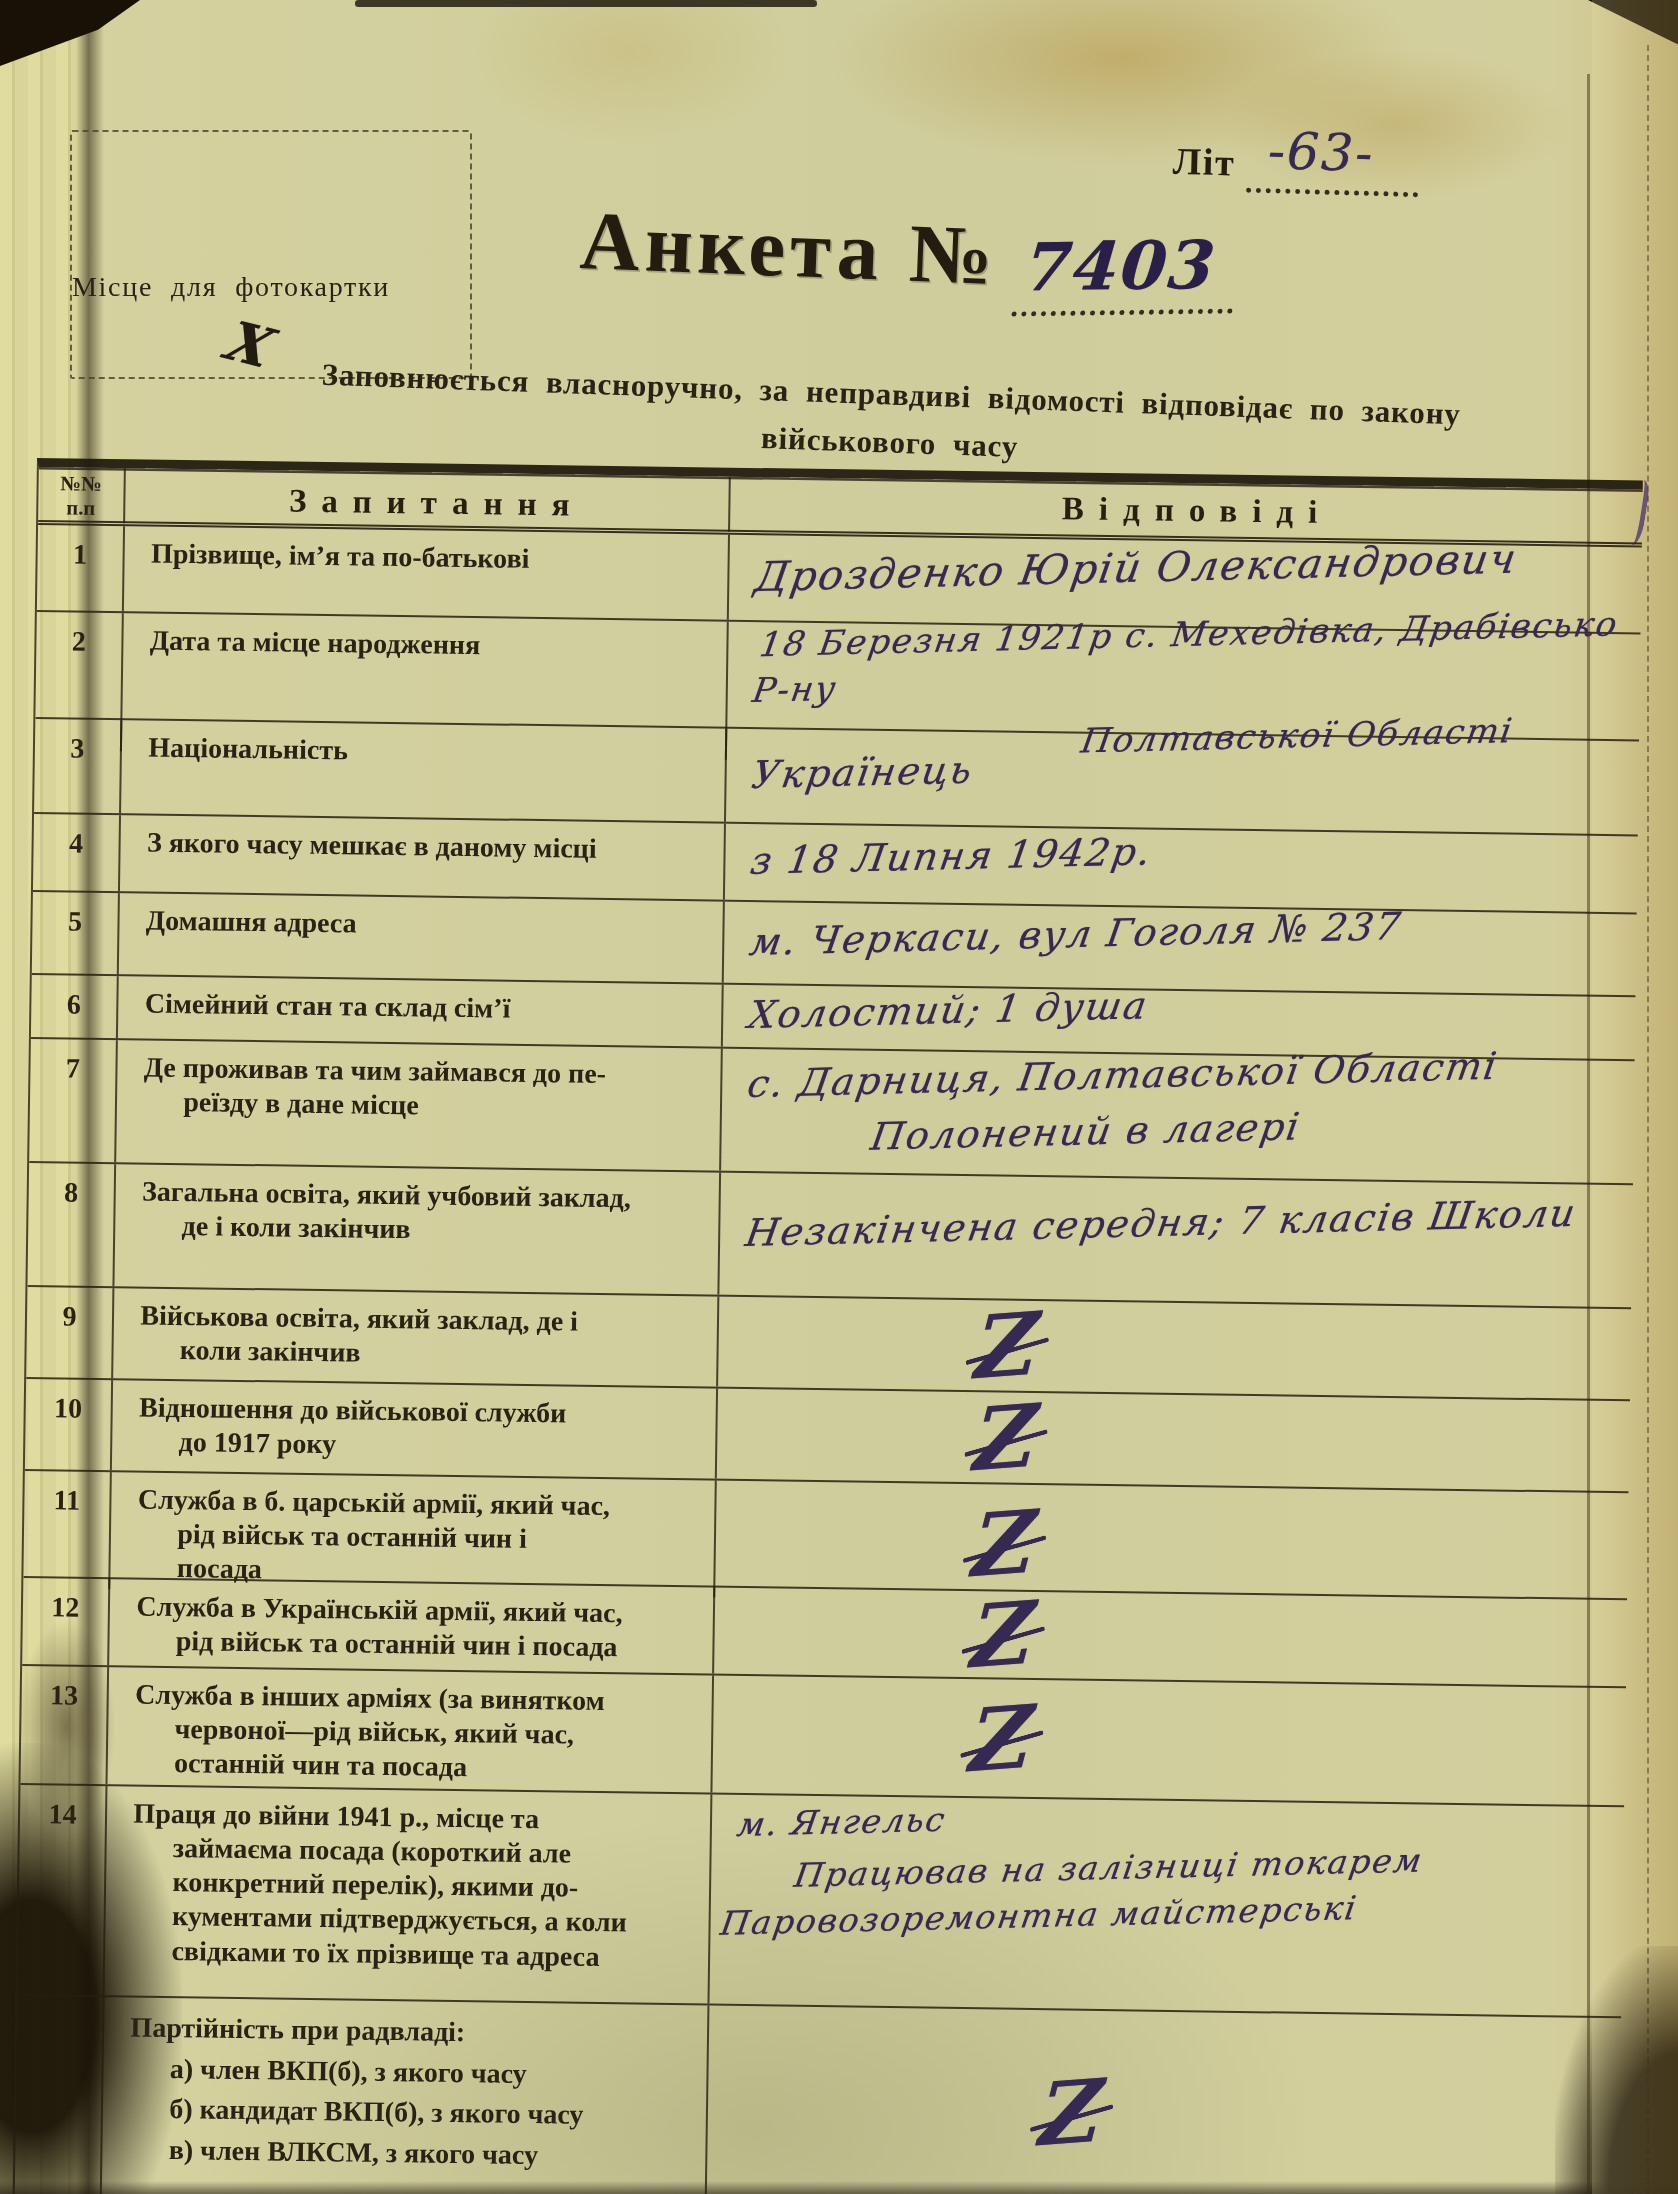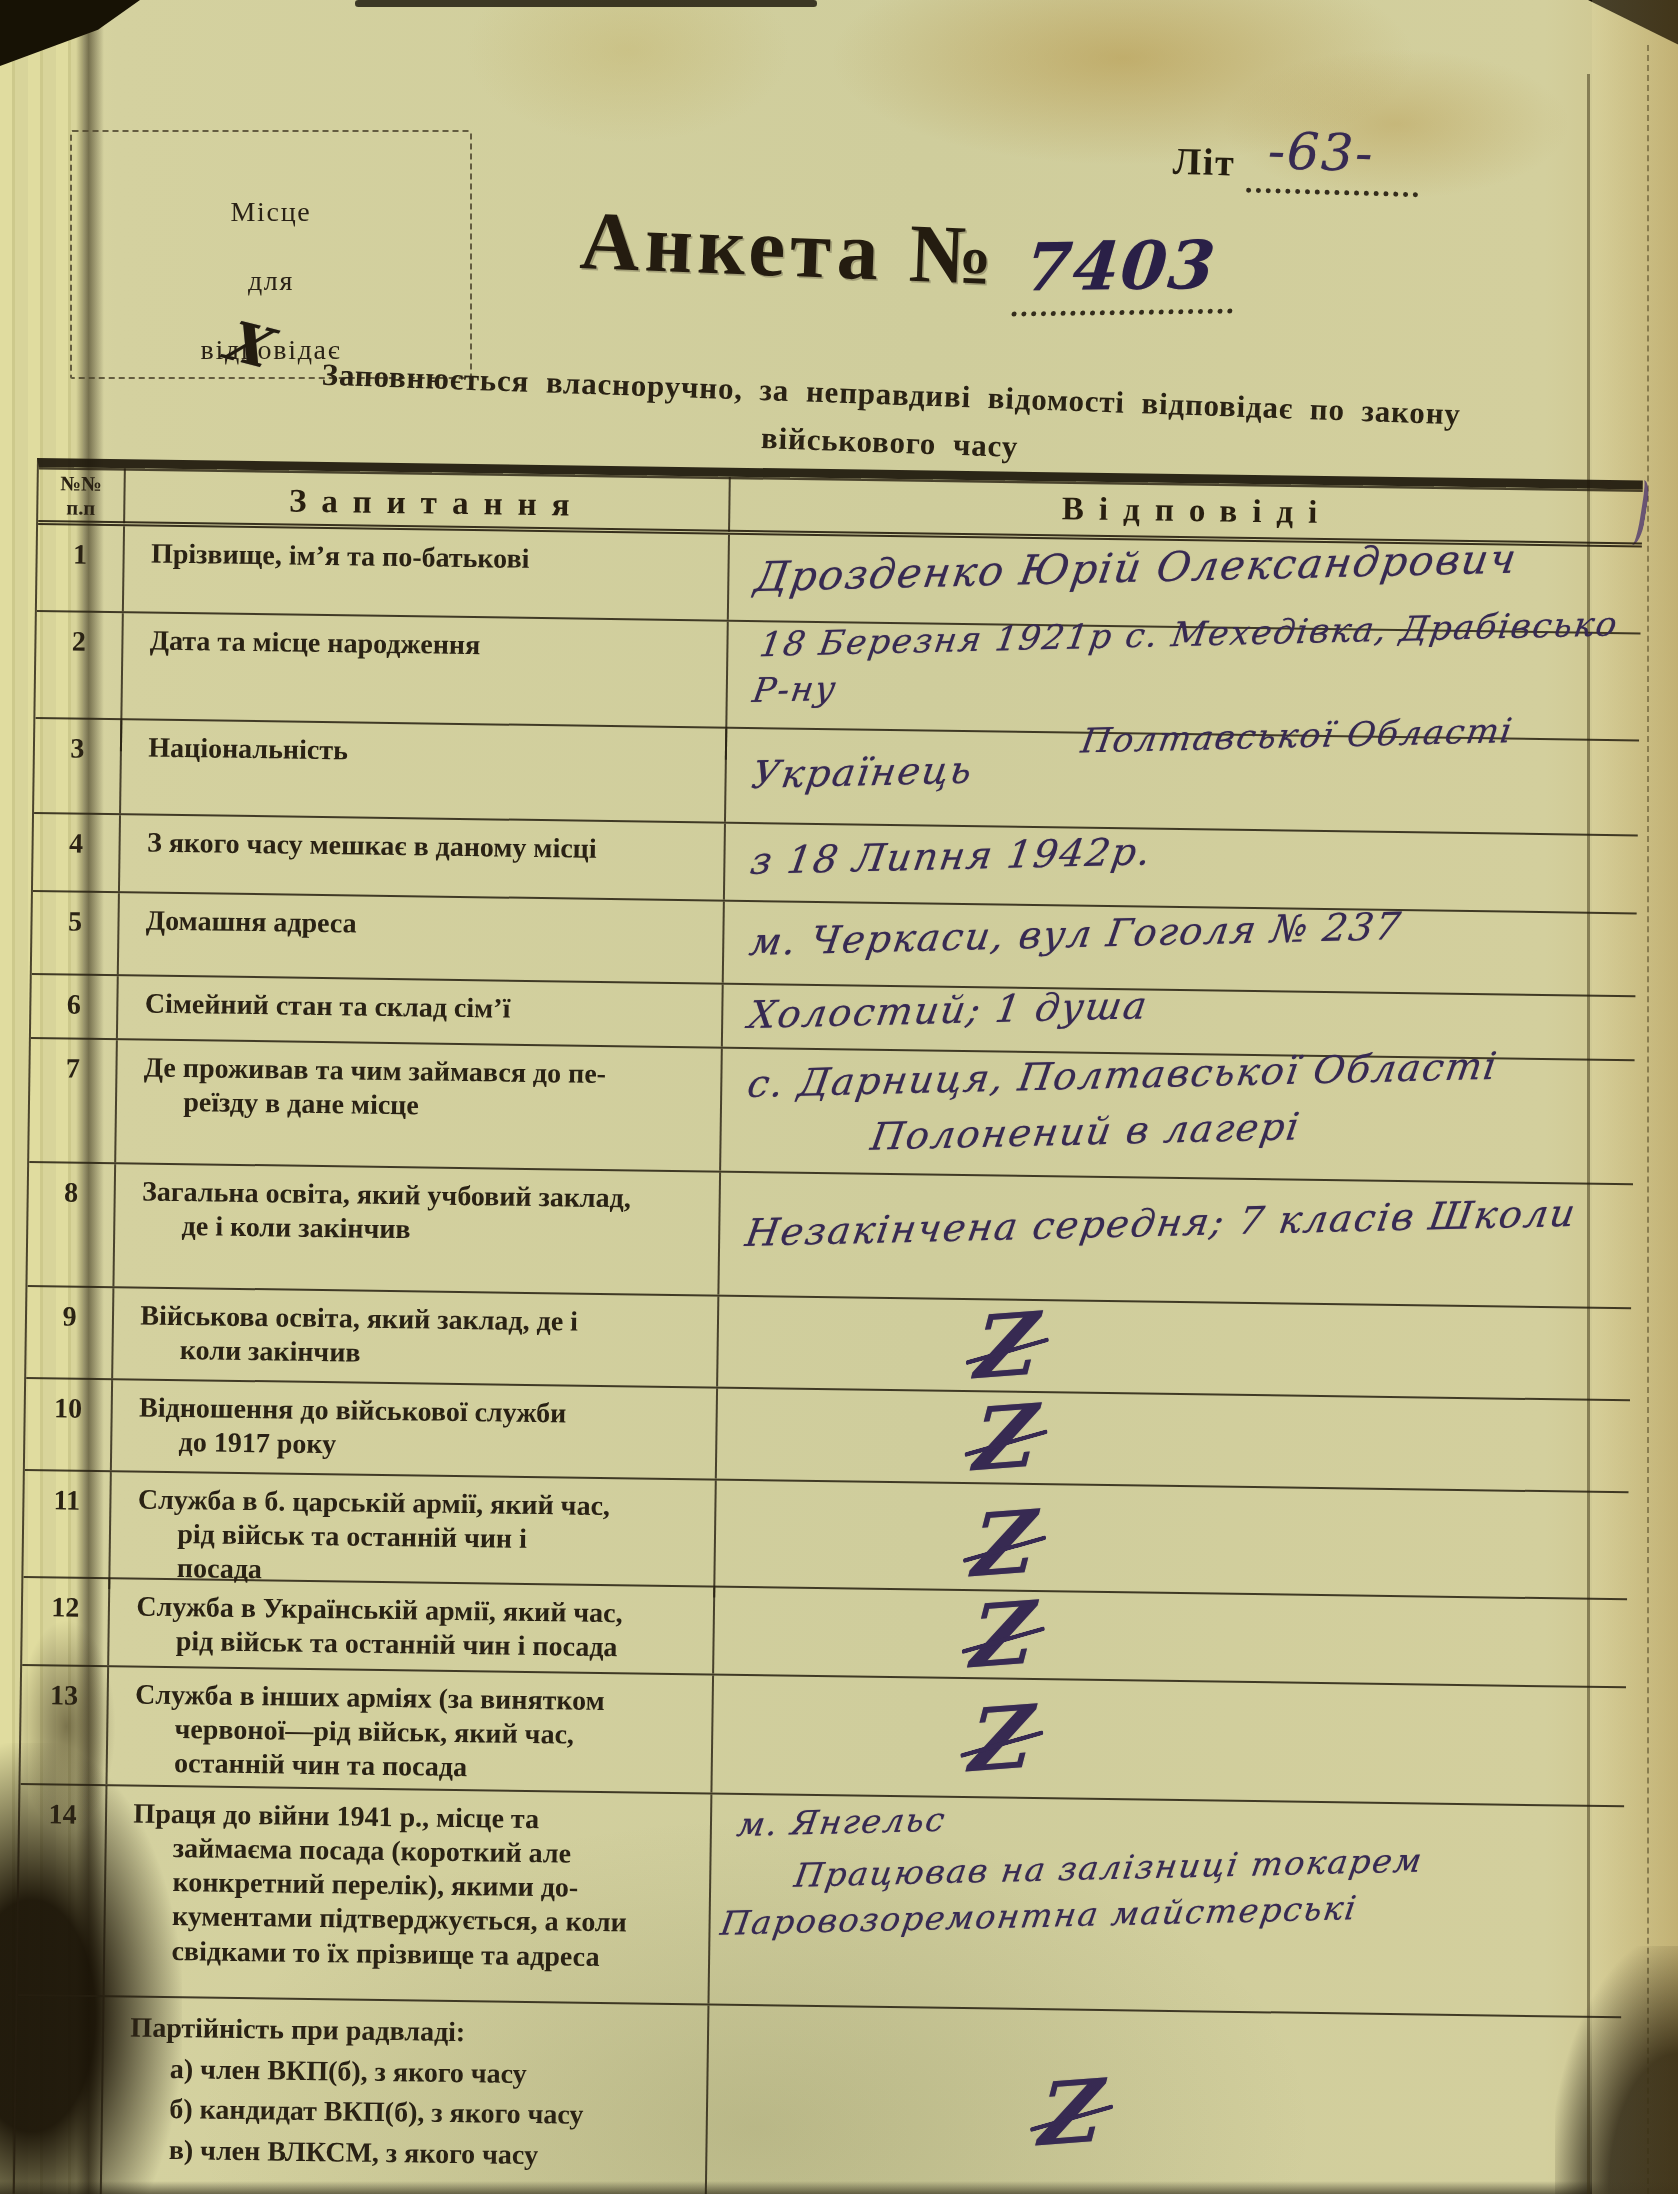--- a/index.html
+++ b/index.html
@@ -38,21 +38,21 @@
   .fold-line{left:1587px;top:74px;bottom:0;width:2.5px;background:rgba(58,48,20,.5);}
   .fold-dashed{left:1647px;top:45px;bottom:0;width:0;border-left:2.5px dashed rgba(58,48,20,.45);}
   .right-strip{left:1592px;top:0;bottom:0;width:87px;
     background:linear-gradient(90deg,rgba(236,226,168,.22),rgba(170,140,70,.28));}
   .squiggle{left:1624px;top:479px;width:16.5px;height:66px;border-right:5px solid rgba(72,50,110,.75);
     border-radius:60% 40% 50% 60%;transform:rotate(9deg);}
 
   
   .photo-box{position:absolute;left:70px;top:130px;width:402px;height:249px;
     border:2.5px dashed rgba(80,72,48,.85);border-radius:2.5px;
-    display:flex;flex-direction:column;align-items:center;gap:37px;padding-top:64px;box-sizing:border-box;
+    display:flex;flex-direction:row;align-items:center;gap:18px;padding-top:64px;box-sizing:border-box;
     color:#2a2216;font-size:28px;letter-spacing:1.7px;}
   .photo-box .x-mark{position:absolute;left:157px;top:180px;font-size:55px;
     color:#221c10;transform:rotate(14deg) skewX(-8deg);font-style:italic;font-weight:bold;}
 
   
   .lit{position:absolute;left:1173px;top:122px;transform:rotate(1.5deg);display:flex;align-items:flex-end;}
   .lit-label{font-size:38px;font-weight:bold;color:#241d10;letter-spacing:1.7px;padding-bottom:6.6px;}
   .lit-value{font-size:51px;margin-left:11.6px;margin-bottom:-1.7px;padding:0 45px 8.3px 20.6px;
     border-bottom:5px dotted rgba(34,27,14,.9);}
   .hand{font-family:"DejaVu Serif", serif;font-style:italic;color:#372a52;
@@ -130,21 +130,21 @@
     <div class="edge corner-br"></div>
     <div class="edge bottom-shade"></div>
     <div class="edge right-strip"></div>
     <div class="edge fold-line"></div>
     <div class="edge fold-dashed"></div>
     <div class="edge squiggle"></div>
 
     <div class="photo-box">
       <span>Місце</span>
       <span>для</span>
-      <span>відповідає</span>
+      <span>фотокартки</span>
       <span class="x-mark hand">X</span>
     </div>
 
     <div class="lit">
       <span class="lit-label">Літ</span>
       <span class="lit-value hand">-63-</span>
     </div>
 
     <div class="title-row">
       <span class="title-text">Анкета №</span>

